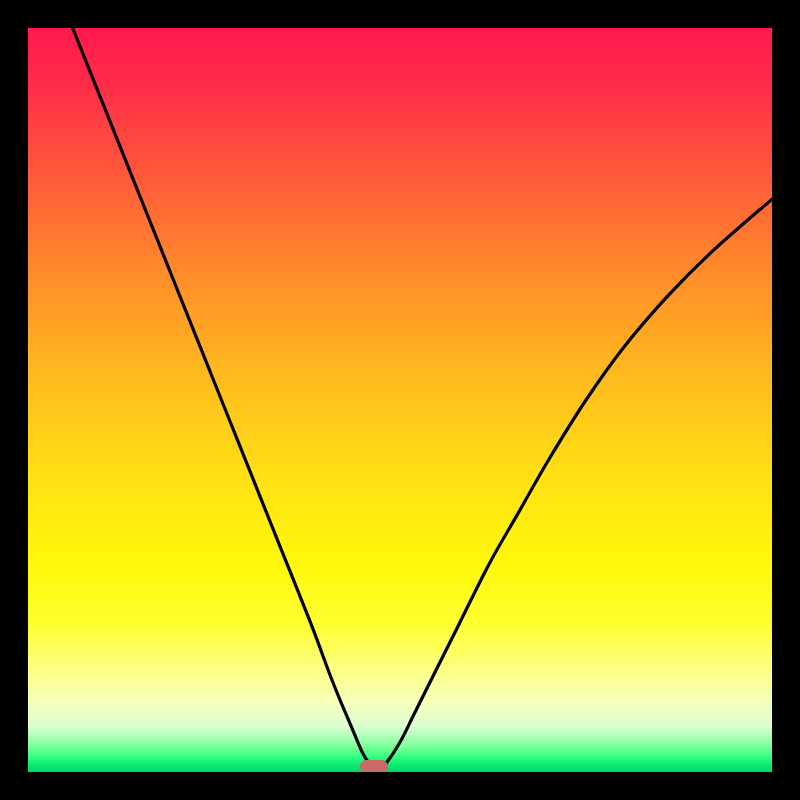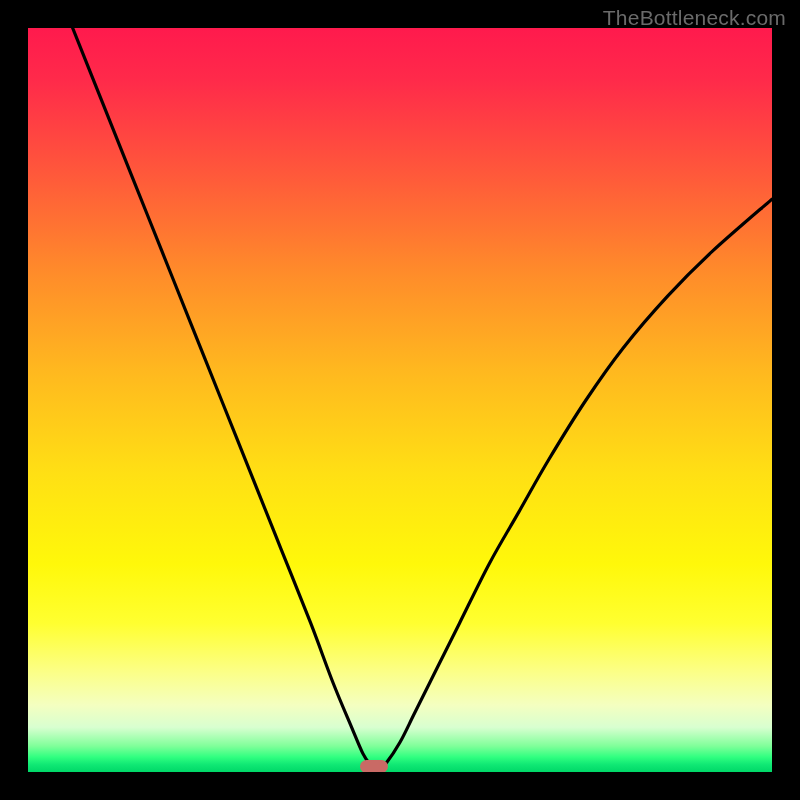--- a/index.html
+++ b/index.html
@@ -65,21 +65,20 @@
   }
   svg.curve {
     position: absolute;
     inset: 0;
   }
 </style>
 </head>
 <body>
 
 <div class="outer">
-  <div class="watermark">TheBottleneck.com</div>
 
   <div class="plot-area">
     <div class="gradient-bg"></div>
 
     <svg class="curve" viewBox="0 0 744 744" preserveAspectRatio="none">
       <path id="curve-path" fill="none" stroke="#000" stroke-width="3.2" stroke-linecap="round" stroke-linejoin="round" d="M 44.64 0.00 C 49.60 12.40, 64.48 49.60, 74.40 74.40 C 84.32 99.20, 94.24 124.00, 104.16 148.80 C 114.08 173.60, 124.00 198.40, 133.92 223.20 C 143.84 248.00, 153.76 272.80, 163.68 297.60 C 173.60 322.40, 183.52 347.20, 193.44 372.00 C 203.36 396.80, 213.28 421.60, 223.20 446.40 C 233.12 471.20, 243.04 496.00, 252.96 520.80 C 262.88 545.60, 274.04 572.88, 282.72 595.20 C 291.40 617.52, 298.22 637.36, 305.04 654.72 C 311.86 672.08, 318.68 687.58, 323.64 699.36 C 328.60 711.14, 331.70 719.20, 334.80 725.40 C 337.90 731.60, 339.76 733.71, 342.24 736.56 C 344.72 739.41, 347.20 742.51, 349.68 742.51 C 352.16 742.51, 353.40 741.27, 357.12 736.56 C 360.84 731.85, 367.04 722.92, 372.00 714.24 C 376.96 705.56, 380.68 696.88, 386.88 684.48 C 393.08 672.08, 401.76 654.72, 409.20 639.84 C 416.64 624.96, 422.84 612.56, 431.52 595.20 C 440.20 577.84, 451.36 554.28, 461.28 535.68 C 471.20 517.08, 481.12 500.96, 491.04 483.60 C 500.96 466.24, 509.64 450.12, 520.80 431.52 C 531.96 412.92, 545.60 390.60, 558.00 372.00 C 570.40 353.40, 581.56 337.28, 595.20 319.92 C 608.84 302.56, 624.96 283.96, 639.84 267.84 C 654.72 251.72, 667.12 239.32, 684.48 223.20 C 701.84 207.08, 734.08 179.80, 744.00 171.12"></path>
     </svg>
 
     <div class="marker" id="marker" style="left: 331.96px; top: 731.548px;"></div>
   </div>

